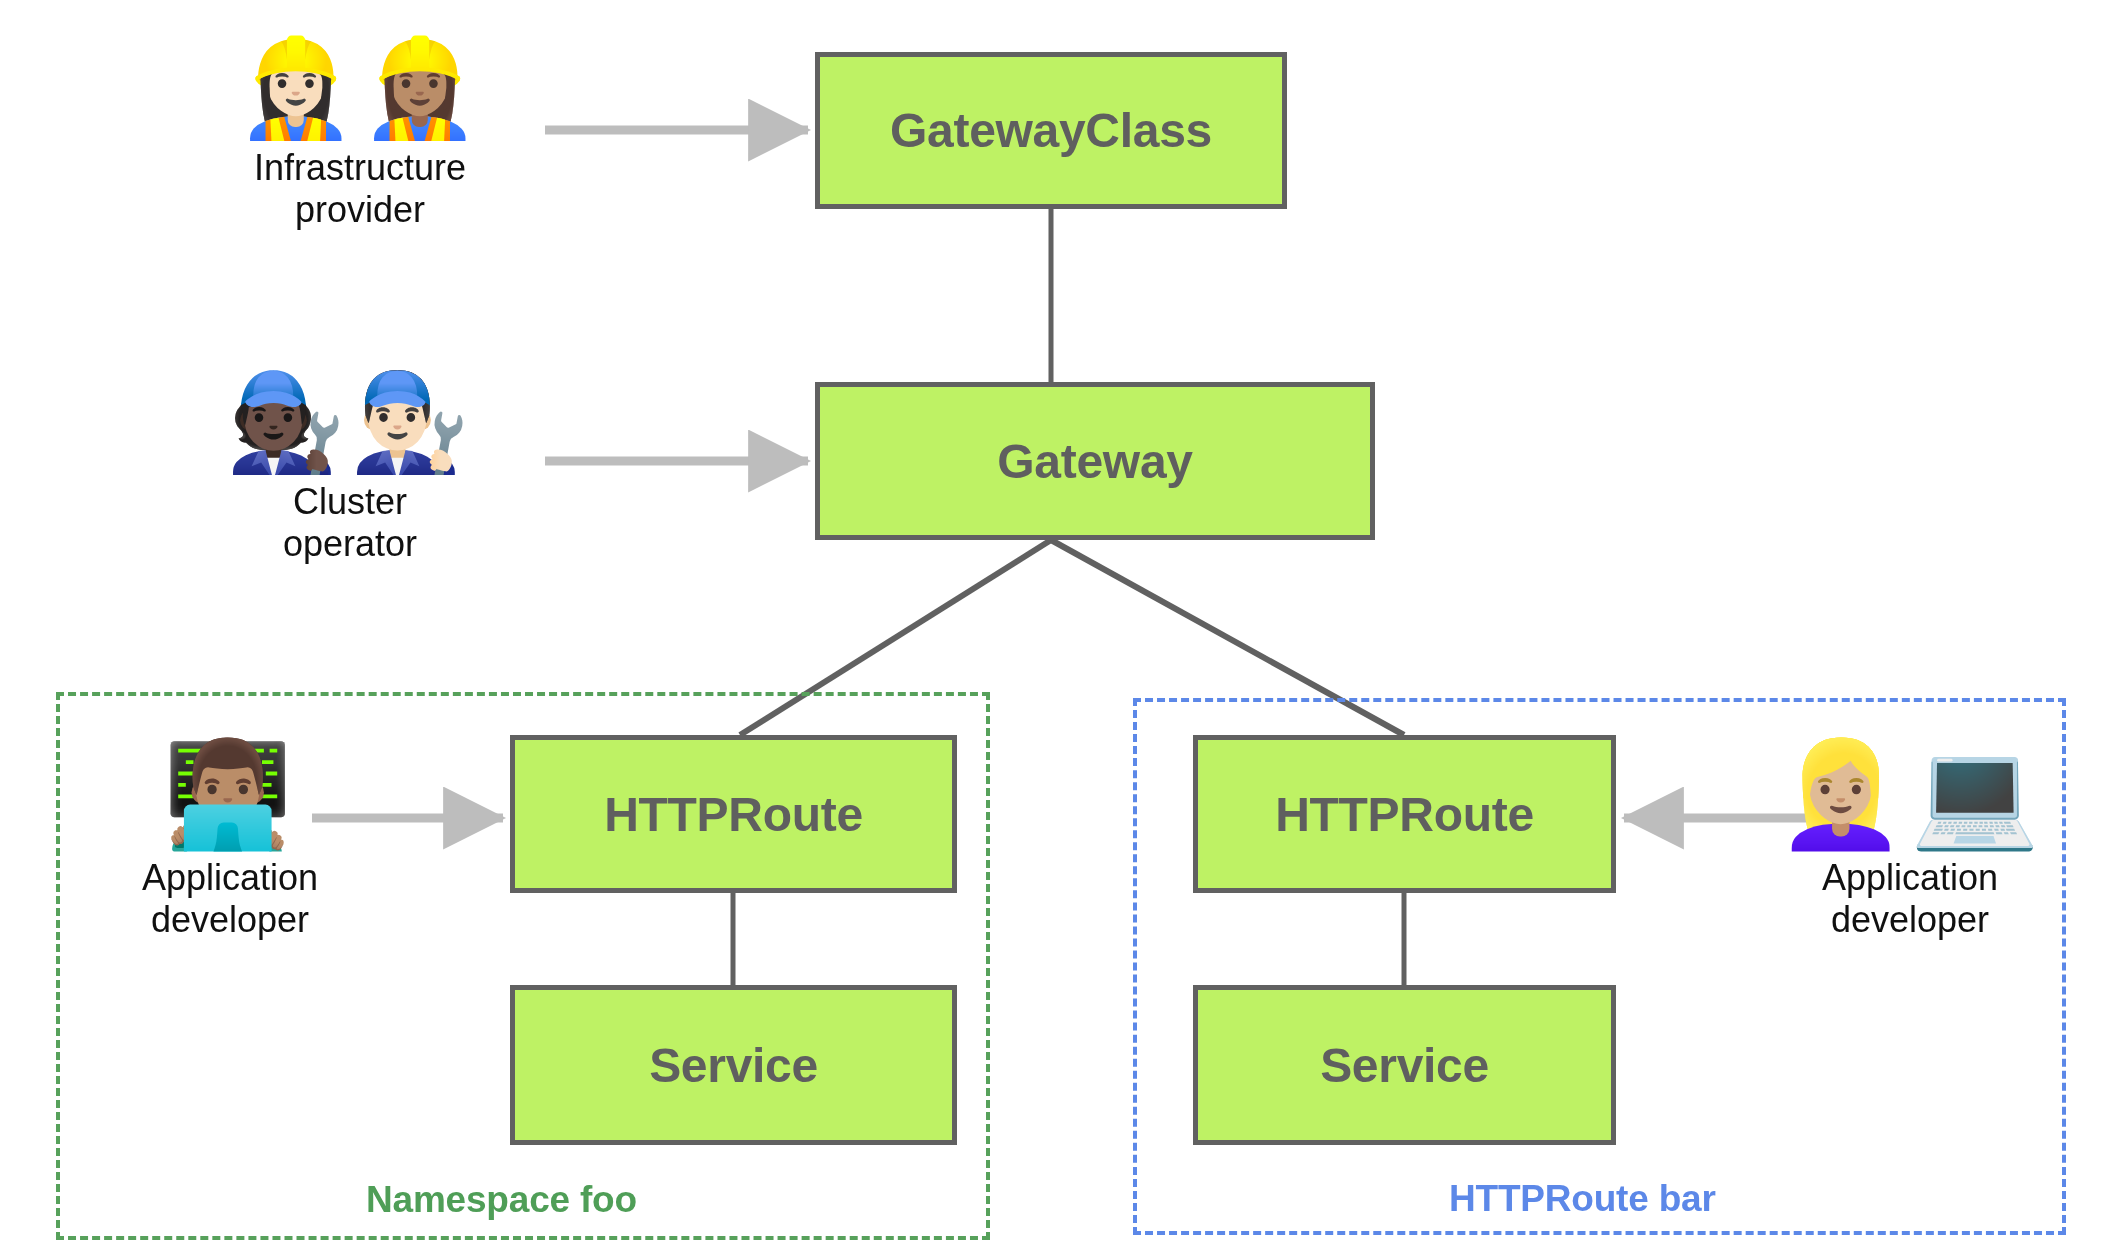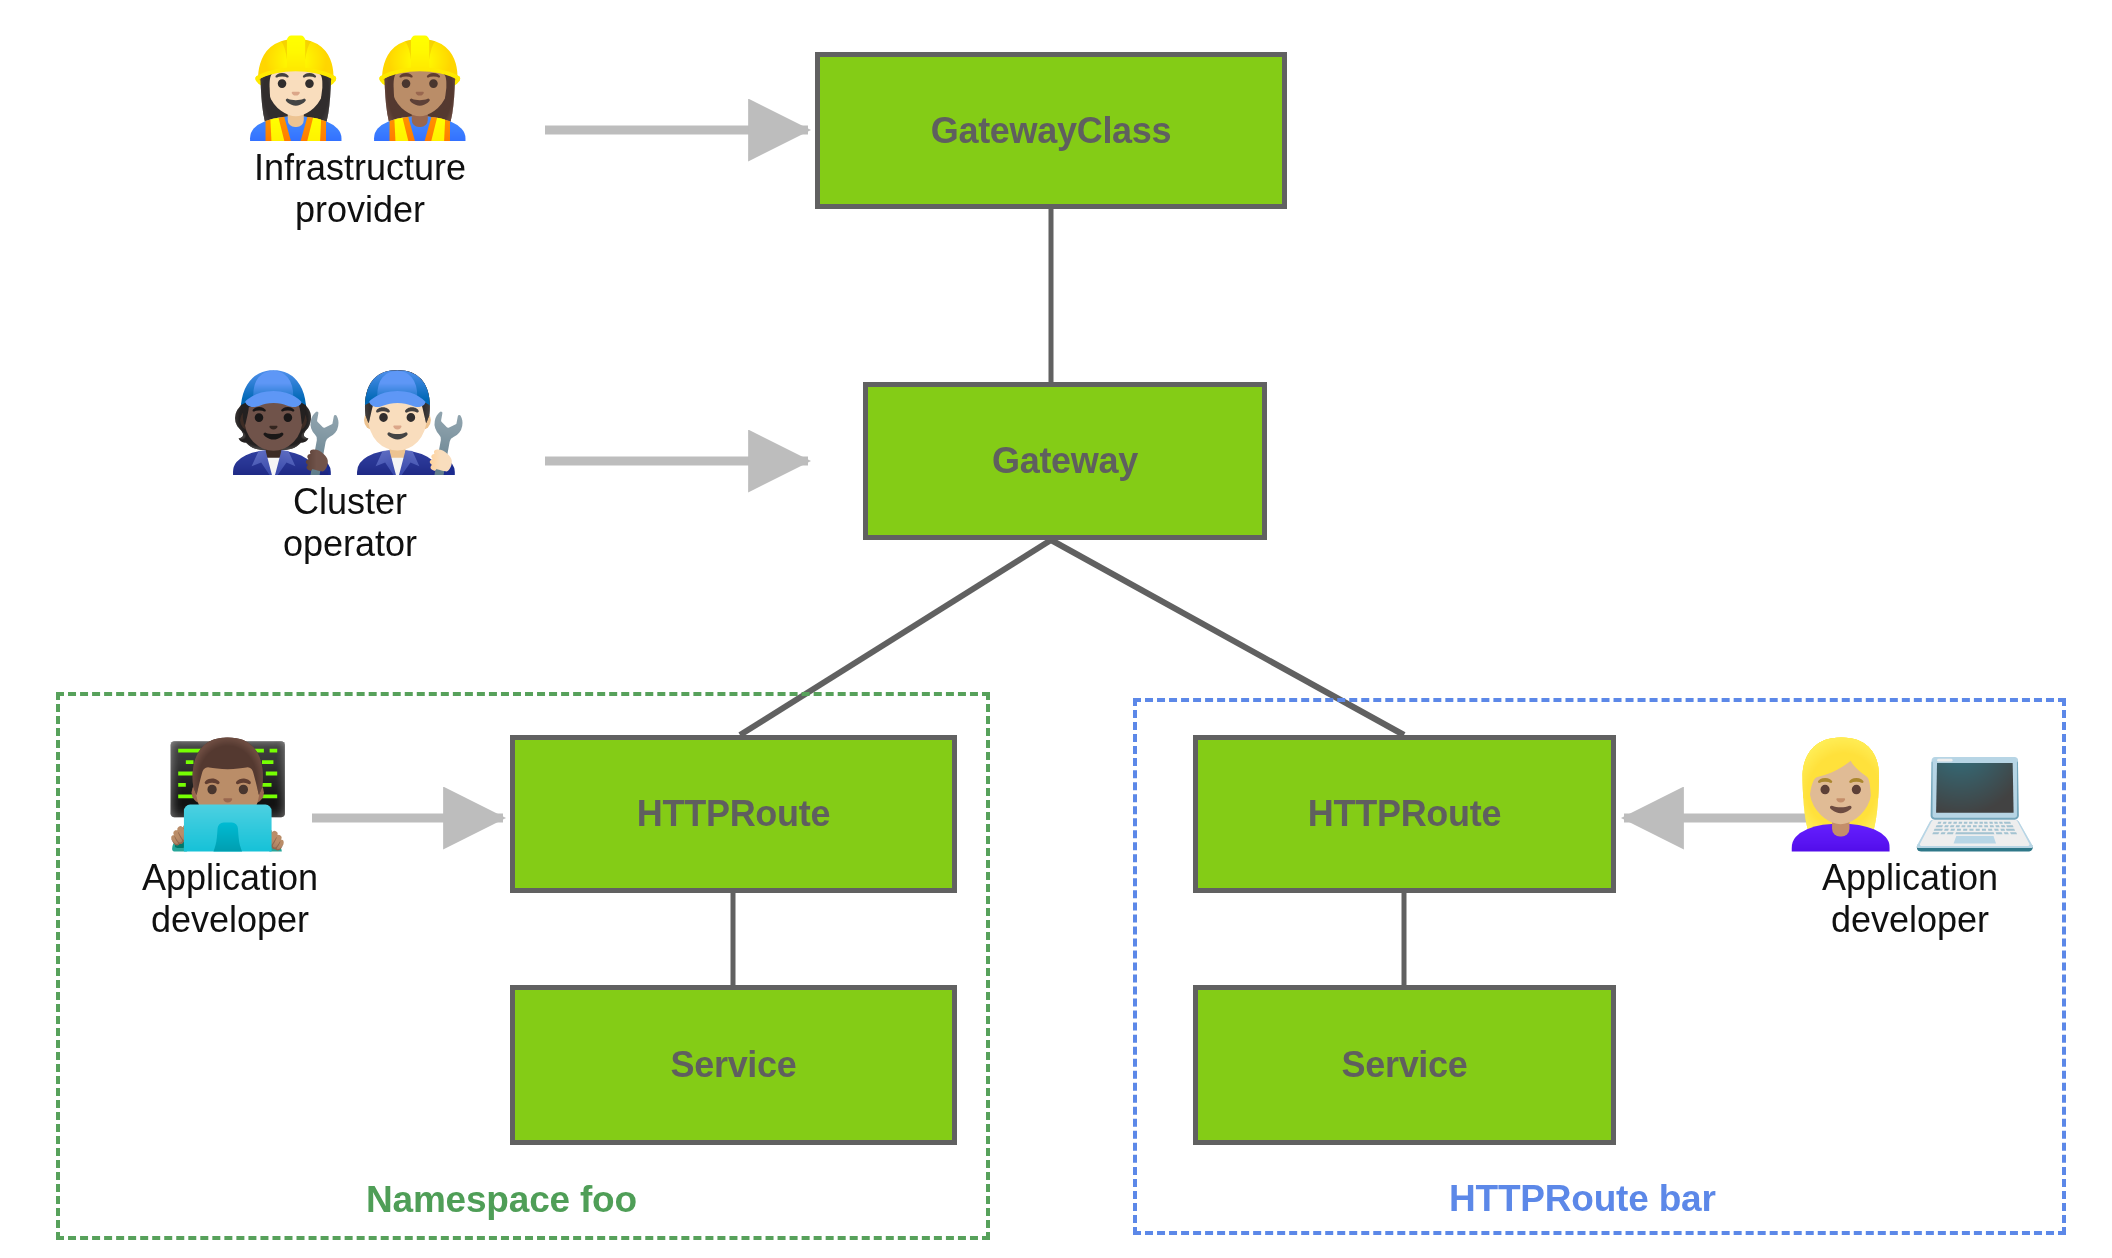--- a/index.html
+++ b/index.html
@@ -58,31 +58,31 @@
   }
   .ns-label-bar {
     left: 1449px;
     top: 1178px;
     color: #5c88e8;
   }
   .node {
     position: absolute;
     box-sizing: border-box;
     border: 5px solid #616161;
-    background: #84cc16;
+    background: #bef264;
     display: flex;
     align-items: center;
     justify-content: center;
     color: #5f5f5f;
-    font-size: 36px;
+    font-size: 48px;
     font-weight: bold;
     letter-spacing: -0.3px;
   }
   .node-gatewayclass { left: 815px;  top: 52px;  width: 472px; height: 157px; }
-  .node-gateway      { left: 863px;  top: 382px; width: 404px; height: 158px; }
+  .node-gateway      { left: 815px;  top: 382px; width: 560px; height: 158px; }
   .node-httproute-l  { left: 510px;  top: 735px; width: 447px; height: 158px; }
   .node-service-l    { left: 510px;  top: 985px; width: 447px; height: 160px; }
   .node-httproute-r  { left: 1193px; top: 735px; width: 423px; height: 158px; }
   .node-service-r    { left: 1193px; top: 985px; width: 423px; height: 160px; }
 
   .actor {
     position: absolute;
     display: flex;
     flex-direction: column;
     align-items: center;

